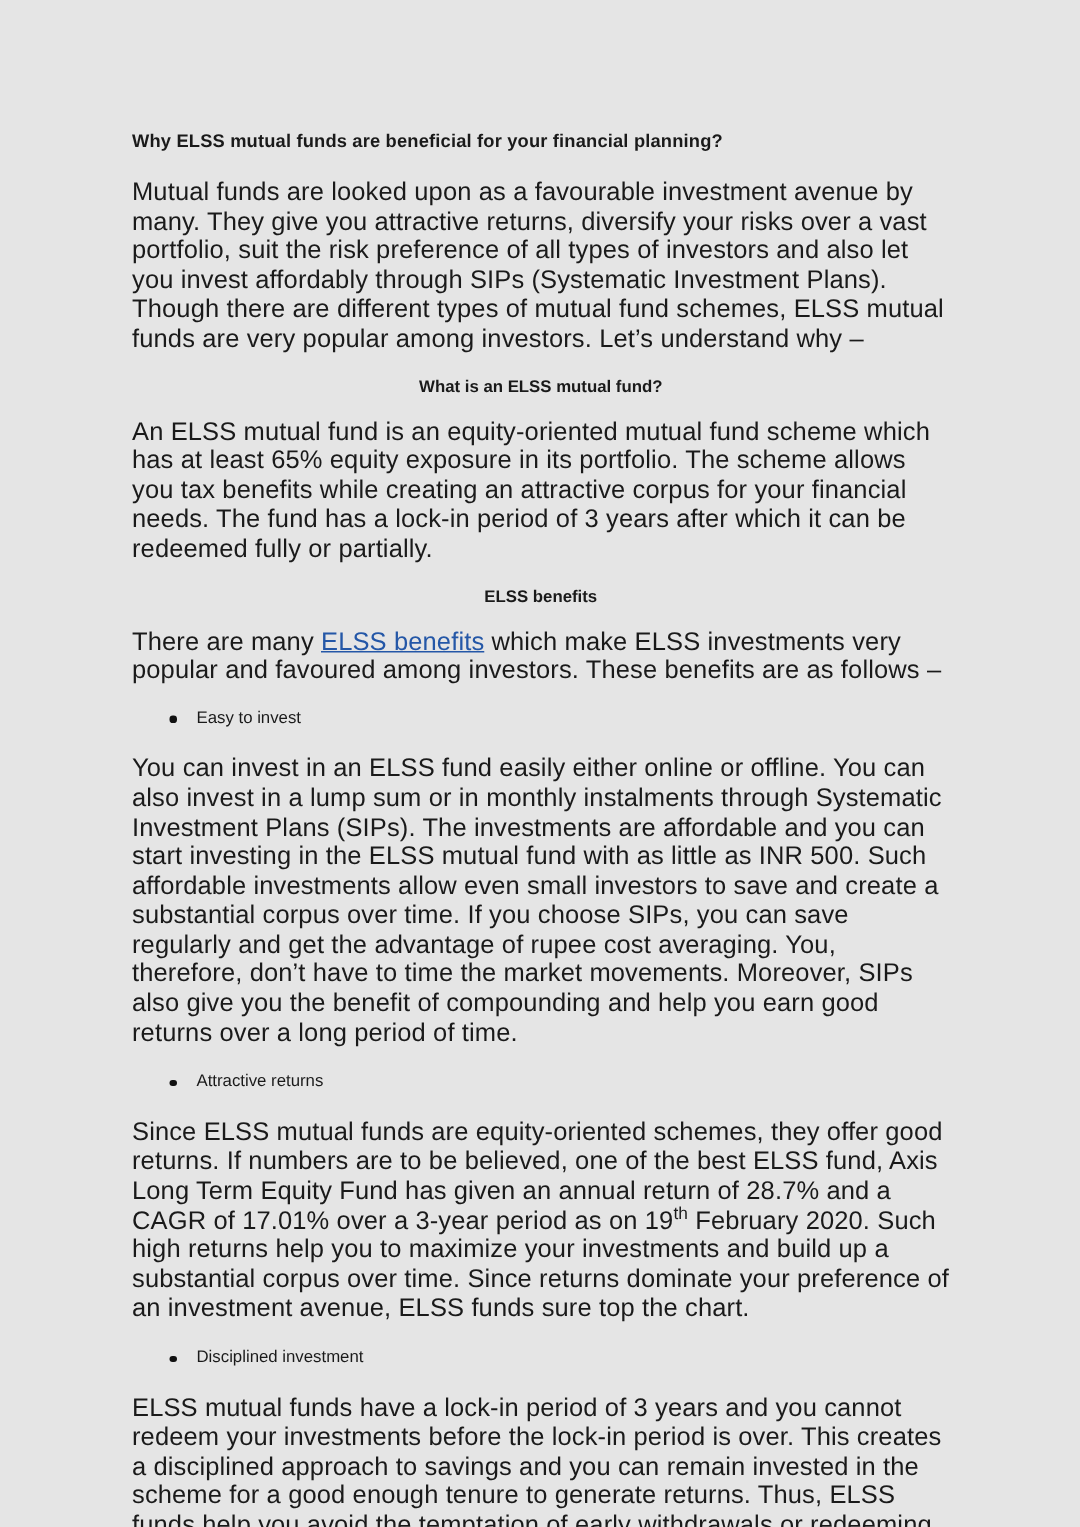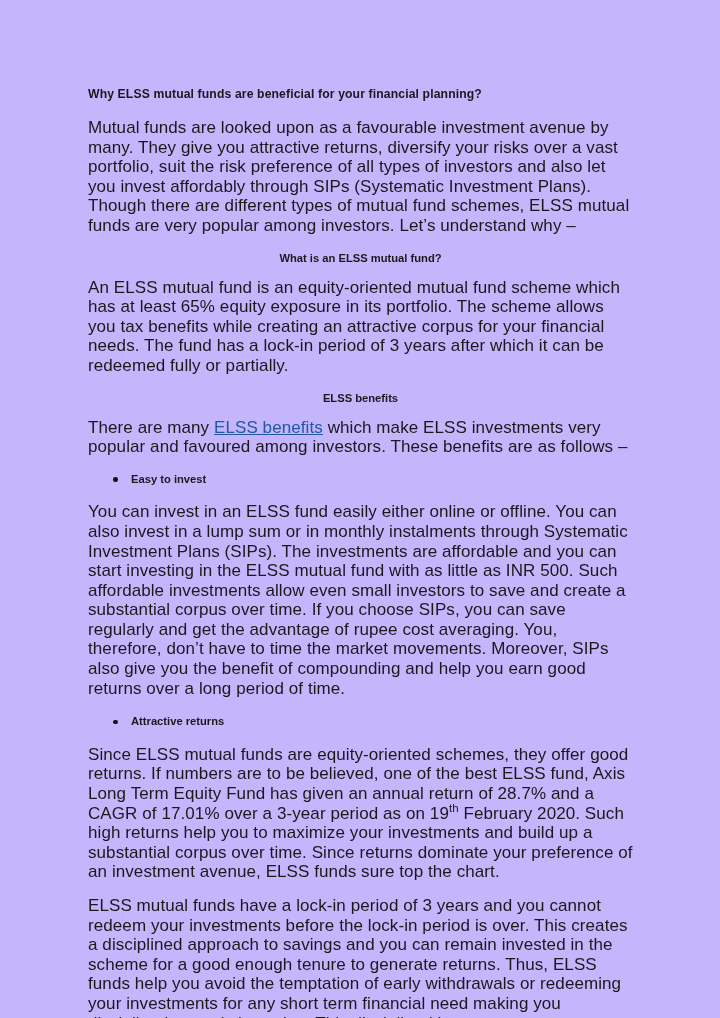--- a/index.html
+++ b/index.html
@@ -4,21 +4,21 @@
 <style>
   html, body {
     margin: 0;
     padding: 0;
     background: #ffffff;
   }
   .page {
     position: relative;
     width: 720px;
     height: 1018px;
-    background: #c4b5fd;
+    background: #e5e5e5;
     overflow: hidden;
     font-family: "Liberation Sans", sans-serif;
     color: #1a1a1a;
   }
   .content {
     position: absolute;
     left: 88px;
     top: 86px;
     width: 545px;
   }
@@ -57,21 +57,21 @@
   }
   ul.bullets {
     list-style: none;
     margin: 0 0 13px 0;
     padding: 0;
   }
   ul.bullets li {
     position: relative;
     padding-left: 43px;
     font-size: 11.2px;
-    font-weight: bold;
+    font-weight: normal;
     line-height: 19.6px;
   }
   ul.bullets li .dot {
     position: absolute;
     left: 25px;
     top: 7.5px;
     width: 4.5px;
     height: 4.5px;
     border-radius: 50%;
     background: #111111;
@@ -96,17 +96,20 @@
     <ul class="bullets">
       <li><span class="dot"></span><span>Easy to invest</span></li>
     </ul>
     <p class="body">You can invest in an ELSS fund easily either online or offline. You can also invest in a lump sum or in monthly instalments through Systematic Investment Plans (SIPs). The investments are affordable and you can start investing in the ELSS mutual fund with as little as INR 500. Such affordable investments allow even small investors to save and create a substantial corpus over time. If you choose SIPs, you can save regularly and get the advantage of rupee cost averaging. You, therefore, don’t have to time the market movements. Moreover, SIPs also give you the benefit of compounding and help you earn good returns over a long period of time.</p>
 
     <ul class="bullets">
       <li><span class="dot"></span><span>Attractive returns</span></li>
     </ul>
     <p class="body"><span>Since ELSS mutual funds are equity-oriented schemes, they offer good returns. If numbers are to be believed, one of the best ELSS fund, Axis Long Term Equity Fund has given an annual return of 28.7% and a CAGR of 17.01% over a 3-year period as on 19</span><sup>th</sup><span> February 2020. Such high returns help you to maximize your investments and build up a substantial corpus over time. Since returns dominate your preference of an investment avenue, ELSS funds sure top the chart.</span></p>
 
+    <ul class="bullets">
+      <li><span class="dot"></span><span>Disciplined investment</span></li>
+    </ul>
     <p class="body">ELSS mutual funds have a lock-in period of 3 years and you cannot redeem your investments before the lock-in period is over. This creates a disciplined approach to savings and you can remain invested in the scheme for a good enough tenure to generate returns. Thus, ELSS funds help you avoid the temptation of early withdrawals or redeeming your investments for any short term financial need making you disciplined towards investing. This disciplined investment grows your corpus, gives good returns and creates a corpus for your financial needs.</p>
 
 
   </div>
 </div>
 
 </body></html>

